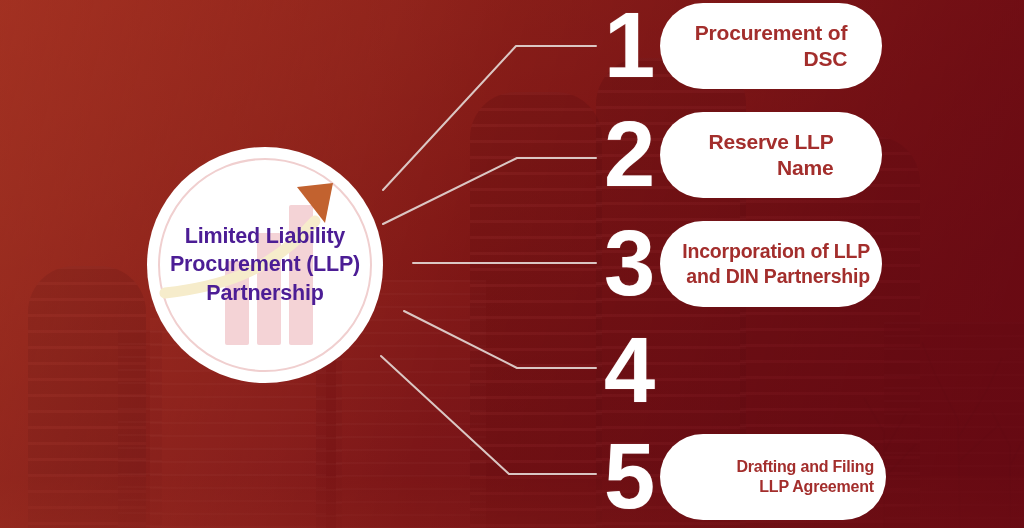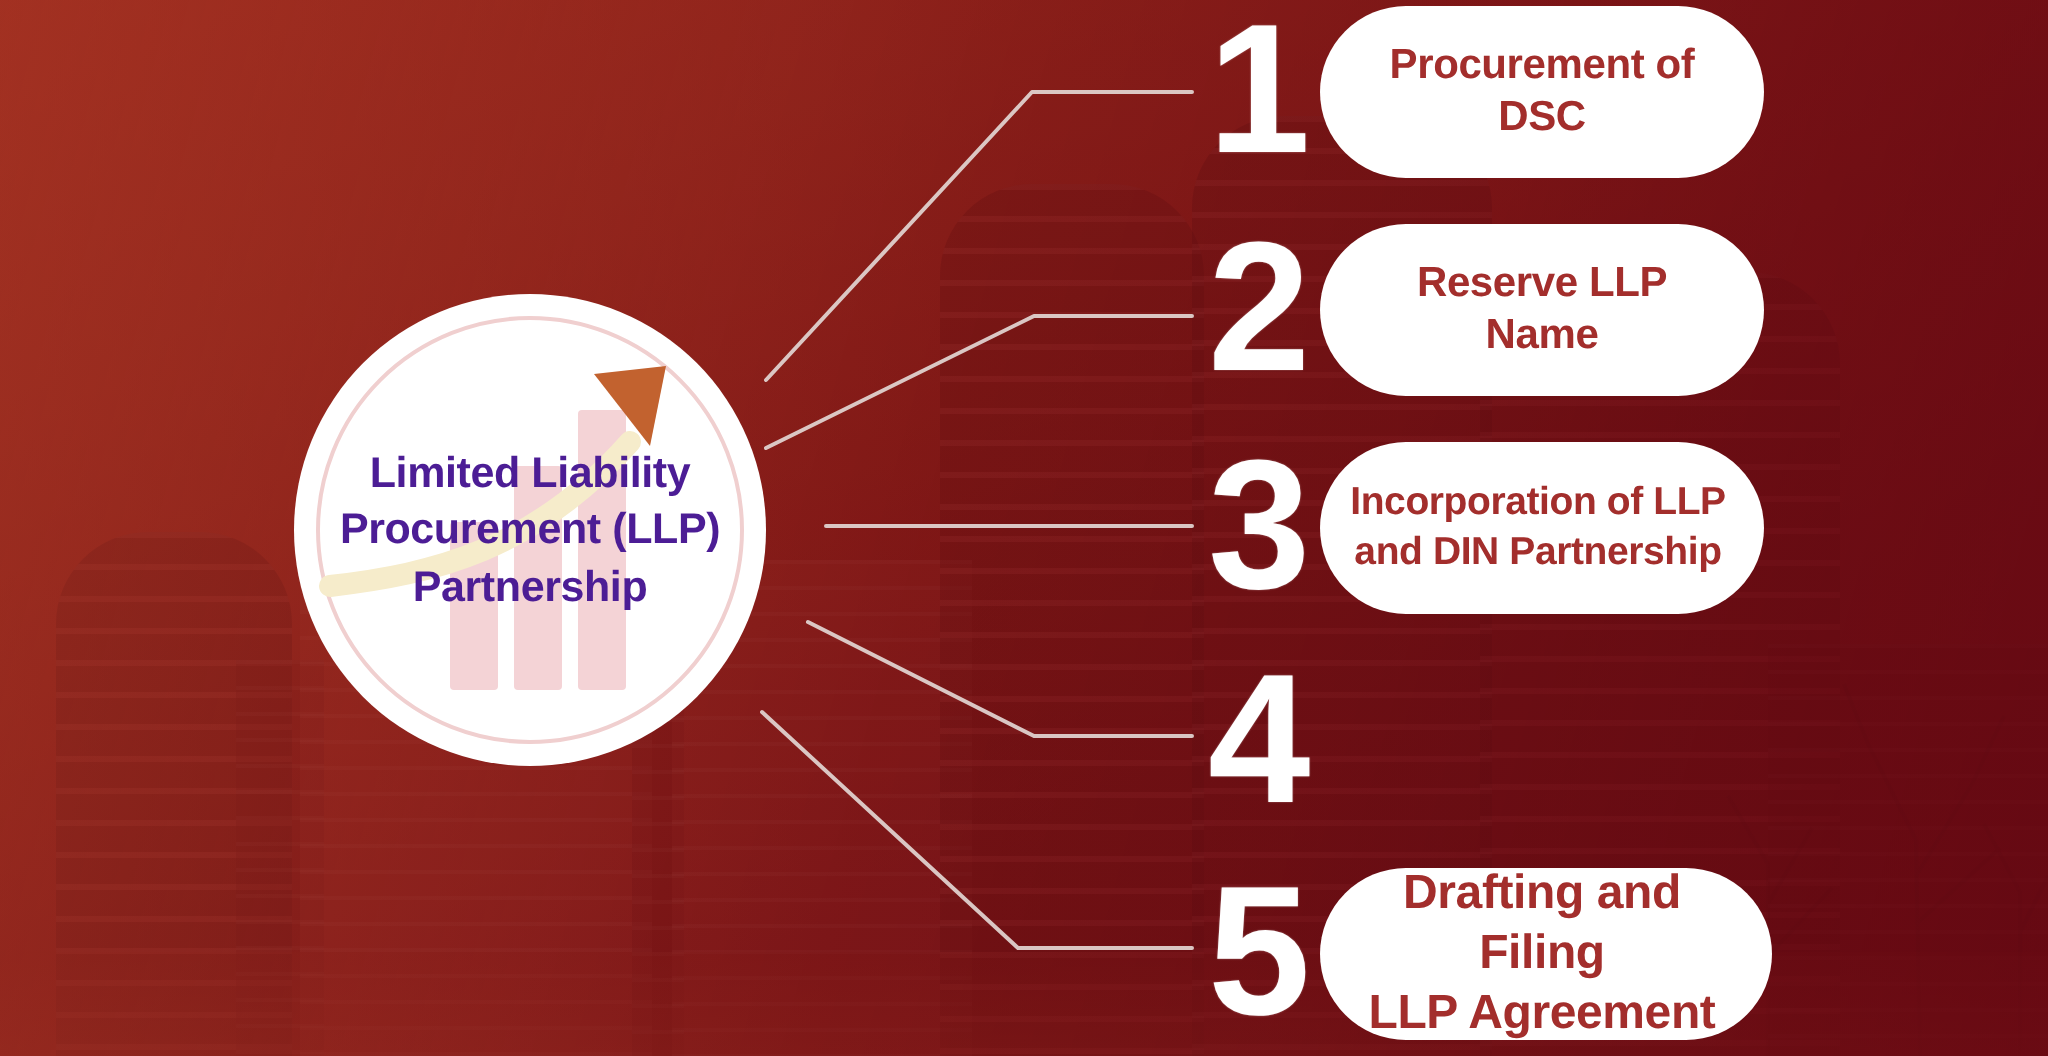--- a/index.html
+++ b/index.html
@@ -118,21 +118,21 @@
     display:flex;
     align-items:center;
     justify-content:center;
     padding:0 12px;
   }
   .step-text{
     color:#a32e2c;
     font-size:21px;
     font-weight:bold;
     line-height:1.26;
-    text-align:center;
+    text-align:right;
     white-space:pre-line;
     letter-spacing:-0.2px;
   }
 </style>
 </head>
 <body>
 
 <div class="canvas">
 
   <div class="bg-photo">
@@ -215,18 +215,18 @@
     </div>
   </div>
 
   <div class="step" style="left:604px; top:328px;">
     <div class="step-num">4</div>
   </div>
 
   <div class="step" style="left:604px; top:434px;">
     <div class="step-num">5</div>
     <div class="step-pill" style="width:226px;">
-      <div class="step-text" style="font-size:24px; width:232px; margin-left:-4px;">Drafting and Filing
+      <div class="step-text" style="font-size:16px; width:232px; margin-left:-4px;">Drafting and Filing
 LLP Agreement</div>
     </div>
   </div>
 
 </div>
 
 </body></html>

